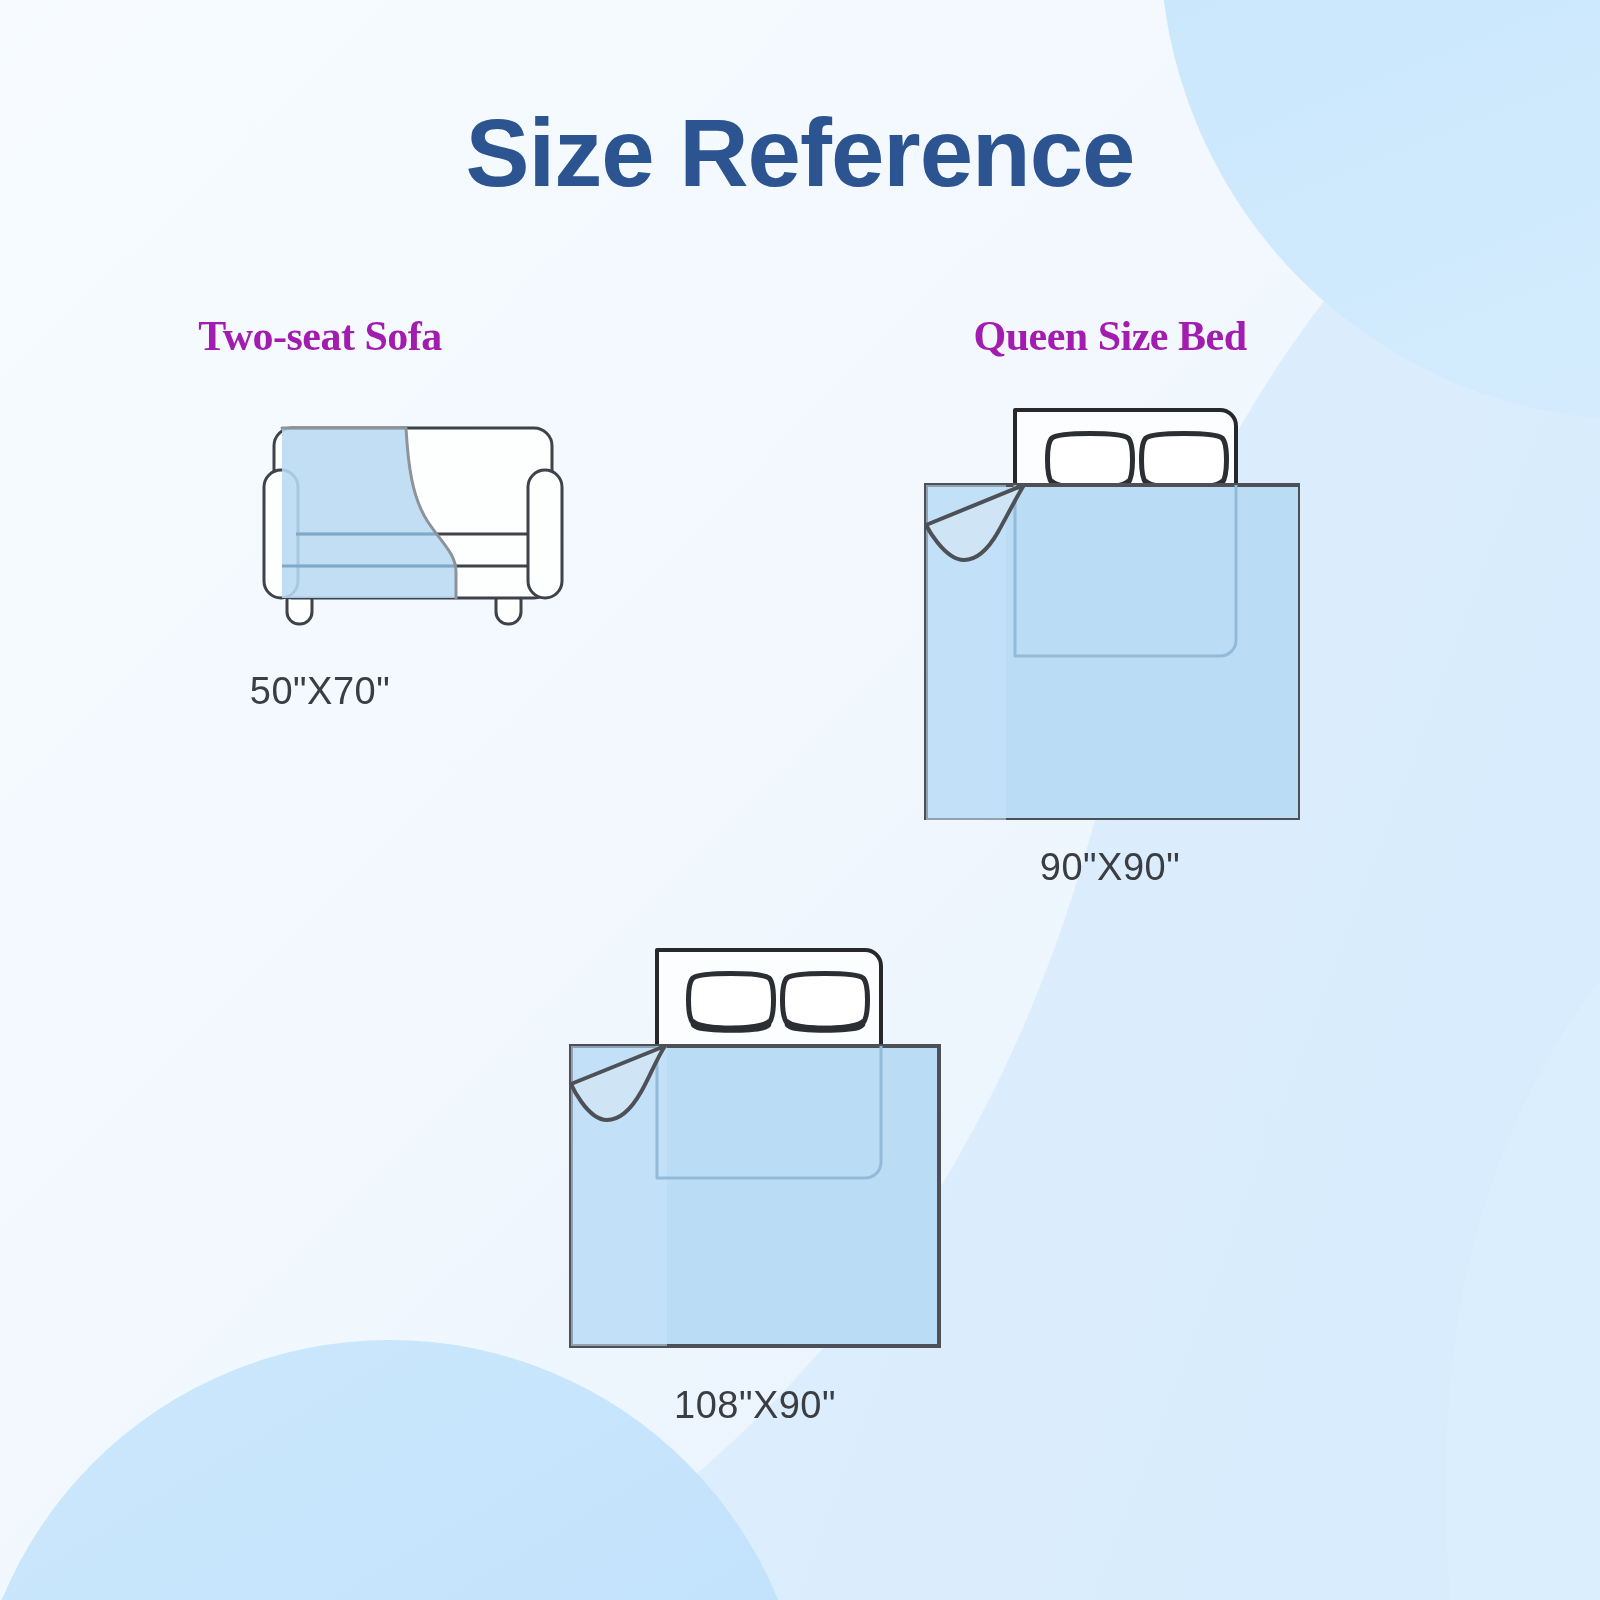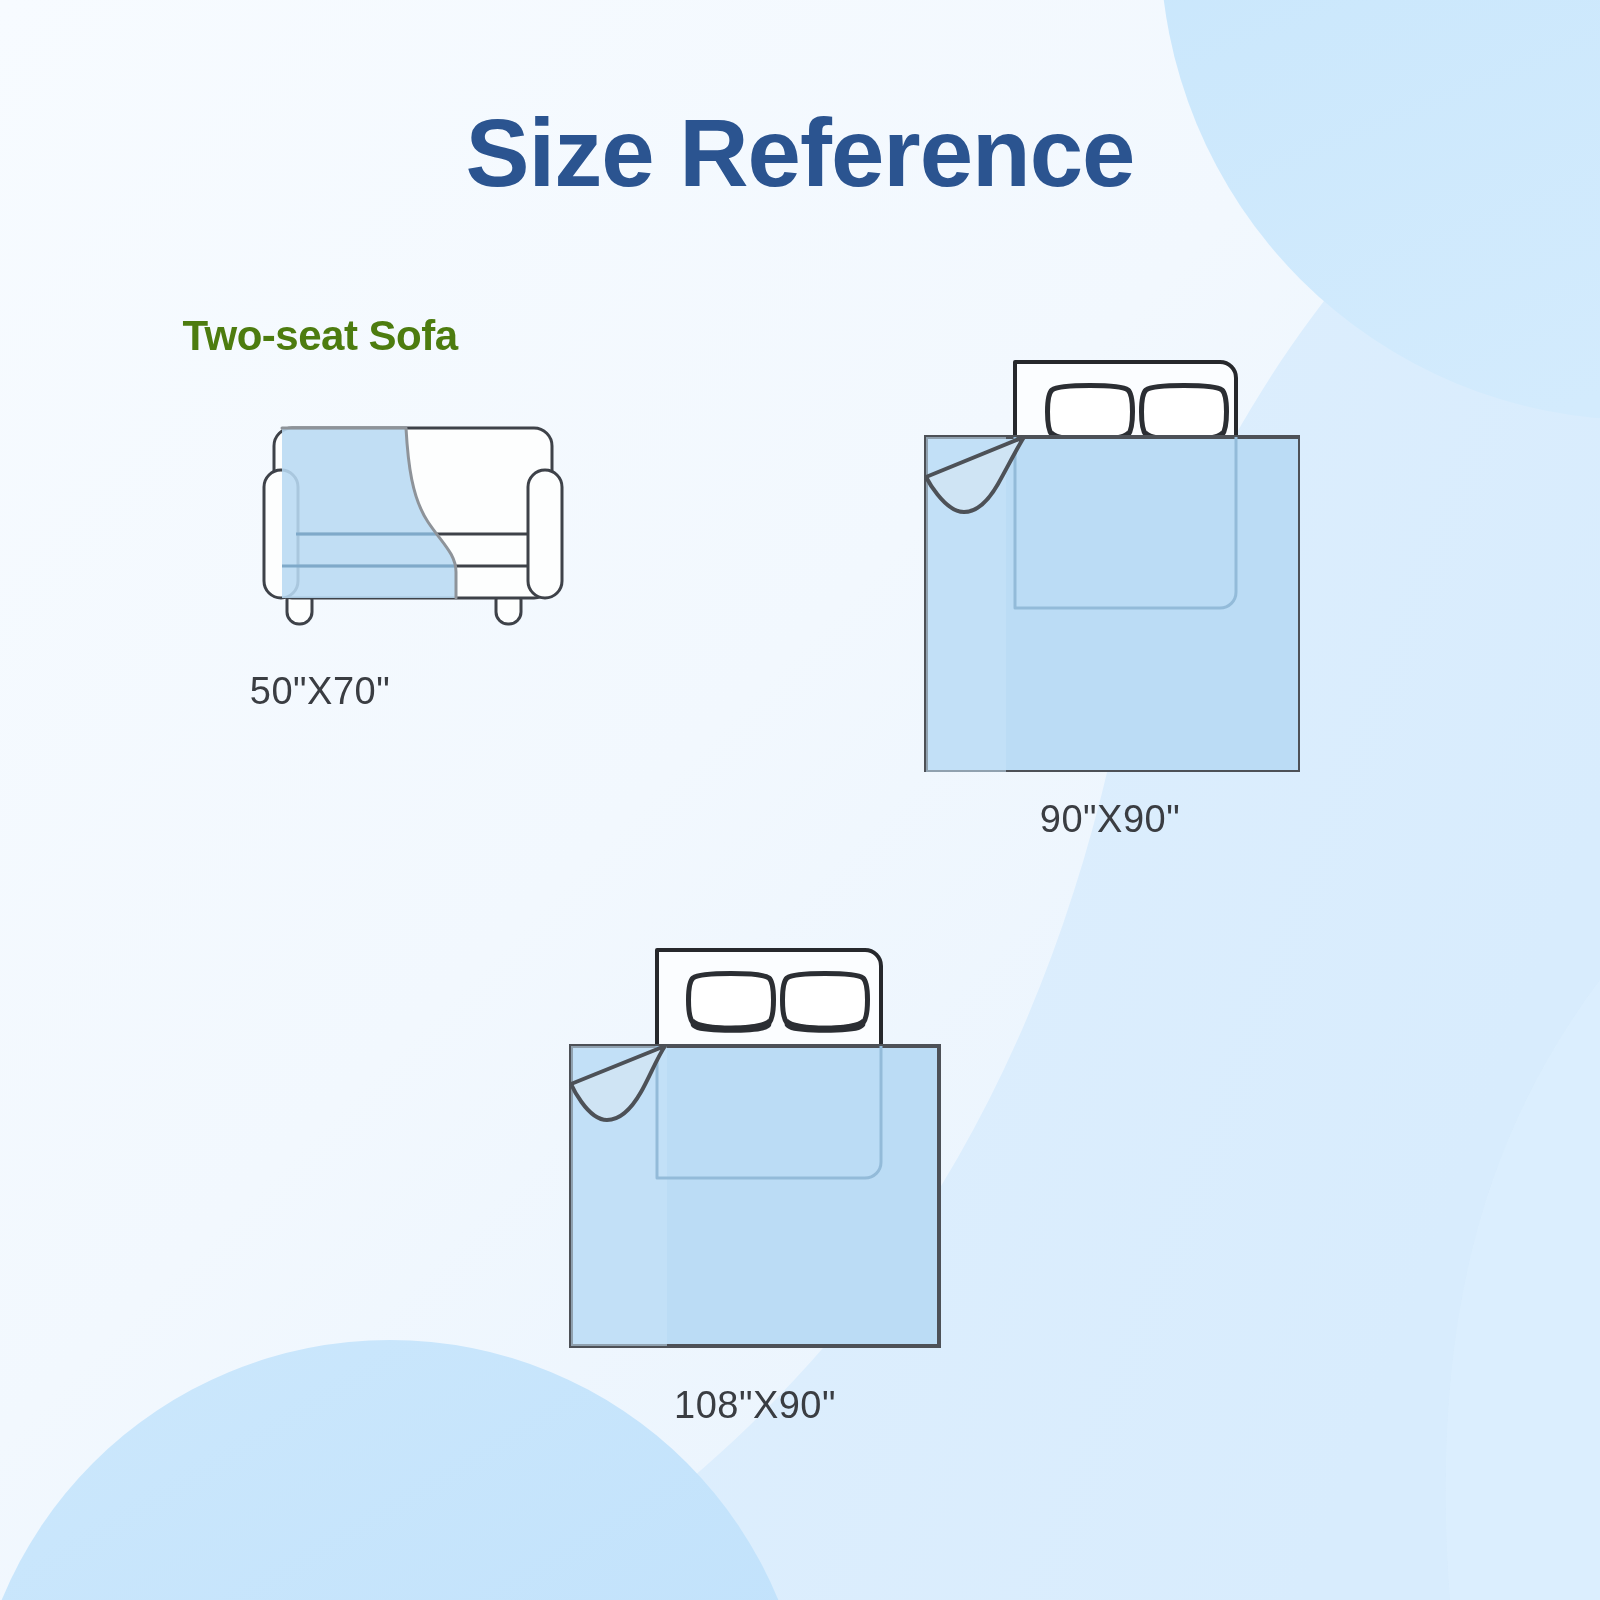--- a/index.html
+++ b/index.html
@@ -25,24 +25,25 @@
     font-weight:bold;
     letter-spacing:-1px;
     color:#2b5490;
     line-height:1.1;
   }
 
   .card { position:absolute; }
   .card-title {
     font-size:42px;
     font-weight:bold;
-    color:#4d7c0f;
+    color:#a21caf;
     letter-spacing:-0.5px;
     text-align:center;
     white-space:nowrap;
+    font-family:Liberation Serif, serif;
   }
   .card-dim {
     font-size:38px;
     font-weight:normal;
     color:#3a3d42;
     text-align:center;
     white-space:nowrap;
     letter-spacing:0.5px;
   }
   .card-figure { display:block; }
@@ -133,20 +134,21 @@
         <line x1="20" y1="154" x2="300" y2="154" stroke="#7fa9c9" stroke-width="3"></line>
       </g>
 
       <path d="M22,16 L146,16 C148,52 152,86 168,110 C182,131 196,142 196,160 L196,186" fill="none" stroke="#8e9399" stroke-width="3" stroke-linejoin="round" stroke-linecap="round"></path>
     </svg>
 
     <div class="card-dim">50"X70"</div>
   </div>
 
   <div class="card" id="card-queen">
+    <div class="card-title">Queen Size Bed</div>
 
     <svg class="card-figure" width="380" height="440" viewBox="0 0 380 440">
 
       <path d="M95,30 L300,30 C309,30 316,37 316,46 L316,260 L95,260 Z" fill="#fbfdff" stroke="#26282c" stroke-width="4" stroke-linejoin="round"></path>
 
       <g>
         <path d="M132,58 C140,52 200,52 208,58 C214,63 214,96 208,103 C200,110 140,110 132,103 C126,96 126,63 132,58 Z" fill="#ffffff" stroke="#2b2e33" stroke-width="5" stroke-linejoin="round"></path>
         <path d="M133,99 C140,108 200,108 207,99 C212,105 211,106 206,109 C198,114 142,114 134,109 C129,106 128,105 133,99 Z" fill="#2b2e33"></path>
       </g>
       <g>

